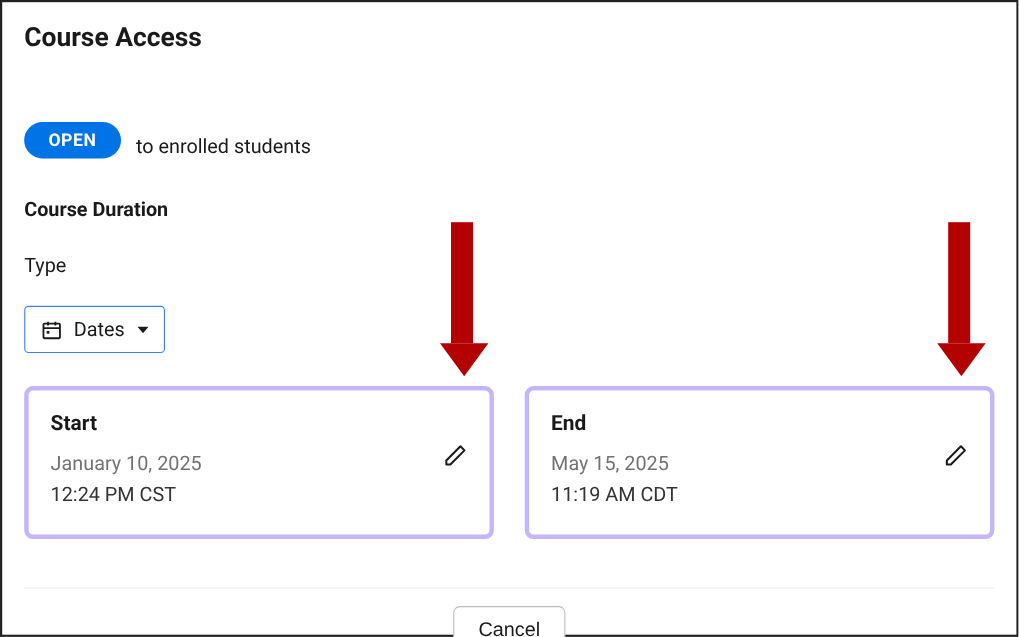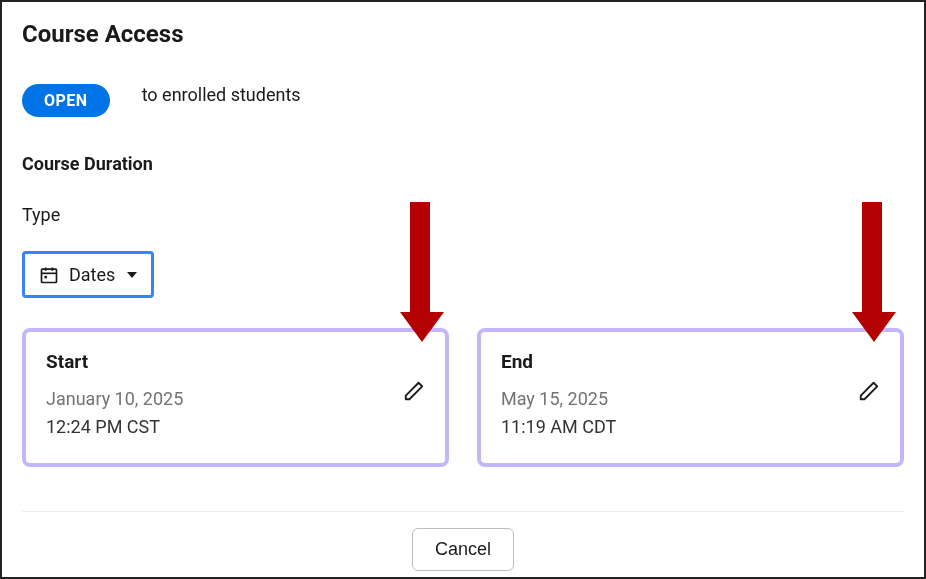--- a/index.html
+++ b/index.html
@@ -13,26 +13,26 @@
       height: 579px;
       border: 2px solid #222;
       padding: 18px 20px 20px 20px;
       position: relative;
       background: #fff;
     }
     .page-title {
       font-size: 24px;
       font-weight: 700;
       color: #1a1a1a;
-      margin-bottom: 36px;
+      margin-bottom: 63px;
     }
     .open-row {
       display: flex;
-      align-items: flex-start;
-      gap: 32px;
+      align-items: flex-end;
+      gap: 14px;
       margin-bottom: 36px;
     }
     .open-badge {
       background: #0073e6;
       color: #fff;
       font-weight: 700;
       font-size: 16px;
       padding: 7px 22px;
       border-radius: 999px;
       letter-spacing: 0.5px;
@@ -48,21 +48,21 @@
     }
     .type-label {
       font-size: 18px;
       font-weight: 400;
       margin-bottom: 26px;
     }
     .type-dropdown {
       display: inline-flex;
       align-items: center;
       gap: 10px;
-      border: 3px solid #3b82f6;
+      border: 1px solid #3b82f6;
       border-radius: 4px;
       padding: 10px 14px;
       font-size: 18px;
       cursor: pointer;
       background: #fff;
     }
     .type-dropdown .cal-icon { display:inline-flex; }
     .type-dropdown .caret {
       display:inline-block;
       width:0; height:0;

